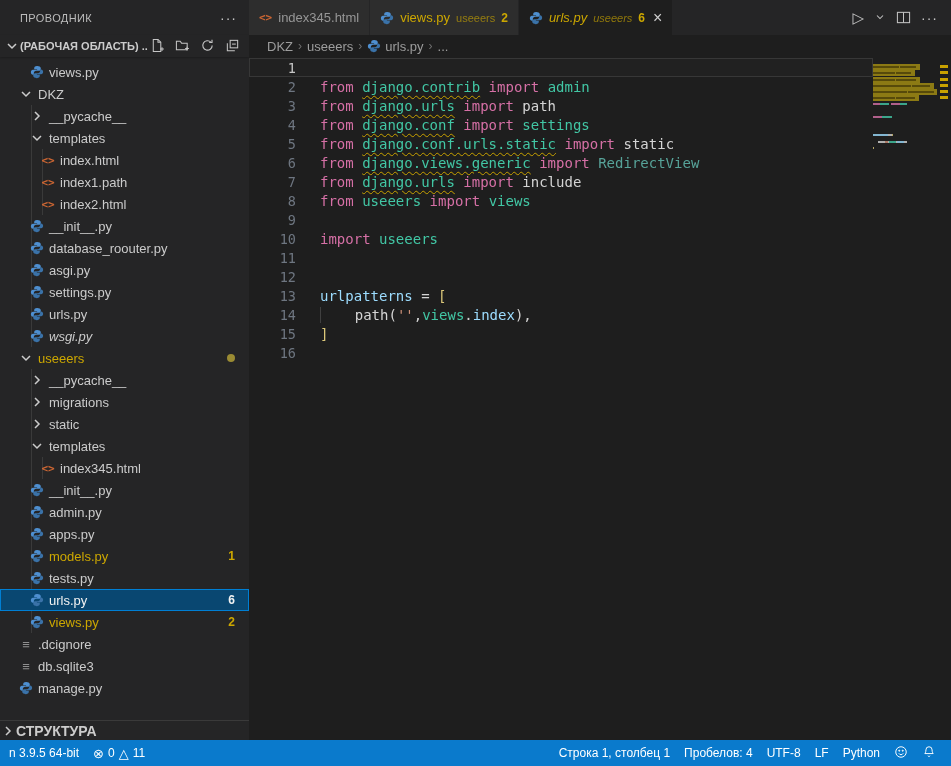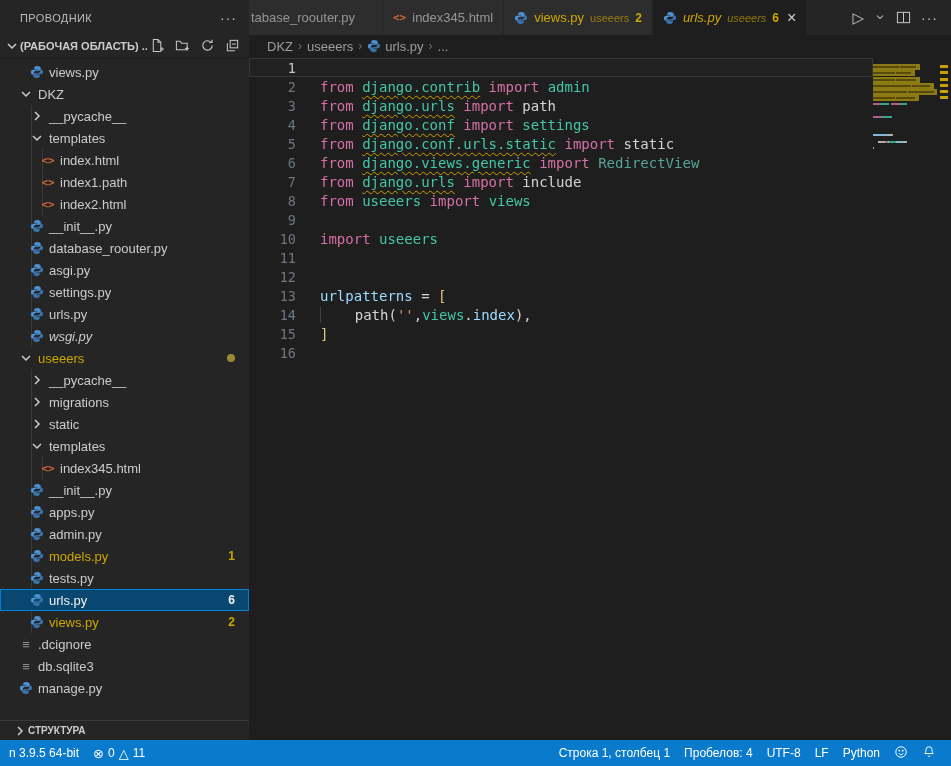--- a/index.html
+++ b/index.html
@@ -31,21 +31,21 @@
   .trow.sel { background:#094771; outline:1px solid #007fd4; outline-offset:-1px; }
   .trow.sel .tlabel { color:#f2f2f2; }
   .tbadge { margin-left:auto; margin-right:14px; font-size:12px; font-weight:bold; color:#cca700; }
   .trow.sel .tbadge { color:#f2f2f2; }
   .tdot { margin-left:auto; margin-right:14px; width:8px; height:8px; border-radius:50%; background:#9a8b33; }
   .guide { position:absolute; width:1px; background:#3a3a3a; }
   .html-glyph { color:#cc6633; font-weight:bold; font-size:11px; font-family:"DejaVu Sans Mono",monospace; }
   .file-glyph { color:#8f8f8f; font-size:13px; }
   .pyicon { width:14px; height:14px; display:block; }
   .outline-bar { position:absolute; bottom:0; left:0; right:0; height:20px; display:flex; align-items:center;
-    font-size:10px; font-weight:bold; color:#cccccc; border-top:1px solid #3a3a3a; background:#252526; padding-left:12px; }
+    font-size:14px; font-weight:bold; color:#cccccc; border-top:1px solid #3a3a3a; background:#252526; padding-left:0; }
 
   
   .editor { position:absolute; left:249px; top:0; right:0; bottom:26px; background:#1e1e1e; }
   .tabbar { height:35px; background:#252526; display:flex; align-items:stretch; }
   .tab { display:flex; align-items:center; gap:6px; padding:0 10px; font-size:13px; color:#969696;
     background:#2d2d2d; border-right:1px solid #252526; cursor:pointer; white-space:nowrap; }
   .tab .ticon { display:flex; align-items:center; }
   .tab.active { background:#1e1e1e; color:#ffffff; }
   .tab .tab-label.mod { color:#cca700; }
   .tab.preview .tab-label, .tab.preview .tab-hint { font-style:italic; }
@@ -322,30 +322,30 @@
           </span>
           <span class="tlabel">__init__.py</span>
         </div>
         <div class="trow" style="padding-left: 29px;">
           <span class="slot">
             <svg class="pyicon" viewBox="0 0 16 16">
               <path fill="#4e8fd0" d="M7.9 1C6.1 1 4.8 1.9 4.8 3.3v1.6h3.3v.6H3.3C1.9 5.5 1 6.6 1 8.2c0 1.7.9 2.8 2.3 2.8h1.1V9.2c0-1.4 1.2-2.5 2.6-2.5h3.2c1.2 0 2.1-1 2.1-2.1V3.3C12.3 1.9 10.2 1 8.4 1z"></path>
               <path fill="#3a72a8" d="M8.1 15c1.8 0 3.1-.9 3.1-2.3v-1.6H7.9v-.6h4.8c1.4 0 2.3-1.1 2.3-2.7 0-1.7-.9-2.8-2.3-2.8h-1.1v1.8c0 1.4-1.2 2.5-2.6 2.5H5.8c-1.2 0-2.1 1-2.1 2.1v1.3C3.7 14.1 5.8 15 7.6 15z"></path>
             </svg>
           </span>
+          <span class="tlabel">admin.py</span>
+        </div>
+        <div class="trow" style="padding-left: 29px;">
+          <span class="slot">
+            <svg class="pyicon" viewBox="0 0 16 16">
+              <path fill="#4e8fd0" d="M7.9 1C6.1 1 4.8 1.9 4.8 3.3v1.6h3.3v.6H3.3C1.9 5.5 1 6.6 1 8.2c0 1.7.9 2.8 2.3 2.8h1.1V9.2c0-1.4 1.2-2.5 2.6-2.5h3.2c1.2 0 2.1-1 2.1-2.1V3.3C12.3 1.9 10.2 1 8.4 1z"></path>
+              <path fill="#3a72a8" d="M8.1 15c1.8 0 3.1-.9 3.1-2.3v-1.6H7.9v-.6h4.8c1.4 0 2.3-1.1 2.3-2.7 0-1.7-.9-2.8-2.3-2.8h-1.1v1.8c0 1.4-1.2 2.5-2.6 2.5H5.8c-1.2 0-2.1 1-2.1 2.1v1.3C3.7 14.1 5.8 15 7.6 15z"></path>
+            </svg>
+          </span>
           <span class="tlabel">apps.py</span>
-        </div>
-        <div class="trow" style="padding-left: 29px;">
-          <span class="slot">
-            <svg class="pyicon" viewBox="0 0 16 16">
-              <path fill="#4e8fd0" d="M7.9 1C6.1 1 4.8 1.9 4.8 3.3v1.6h3.3v.6H3.3C1.9 5.5 1 6.6 1 8.2c0 1.7.9 2.8 2.3 2.8h1.1V9.2c0-1.4 1.2-2.5 2.6-2.5h3.2c1.2 0 2.1-1 2.1-2.1V3.3C12.3 1.9 10.2 1 8.4 1z"></path>
-              <path fill="#3a72a8" d="M8.1 15c1.8 0 3.1-.9 3.1-2.3v-1.6H7.9v-.6h4.8c1.4 0 2.3-1.1 2.3-2.7 0-1.7-.9-2.8-2.3-2.8h-1.1v1.8c0 1.4-1.2 2.5-2.6 2.5H5.8c-1.2 0-2.1 1-2.1 2.1v1.3C3.7 14.1 5.8 15 7.6 15z"></path>
-            </svg>
-          </span>
-          <span class="tlabel">admin.py</span>
         </div>
         <div class="trow warn" style="padding-left: 29px;">
           <span class="slot">
             <svg class="pyicon" viewBox="0 0 16 16">
               <path fill="#4e8fd0" d="M7.9 1C6.1 1 4.8 1.9 4.8 3.3v1.6h3.3v.6H3.3C1.9 5.5 1 6.6 1 8.2c0 1.7.9 2.8 2.3 2.8h1.1V9.2c0-1.4 1.2-2.5 2.6-2.5h3.2c1.2 0 2.1-1 2.1-2.1V3.3C12.3 1.9 10.2 1 8.4 1z"></path>
               <path fill="#3a72a8" d="M8.1 15c1.8 0 3.1-.9 3.1-2.3v-1.6H7.9v-.6h4.8c1.4 0 2.3-1.1 2.3-2.7 0-1.7-.9-2.8-2.3-2.8h-1.1v1.8c0 1.4-1.2 2.5-2.6 2.5H5.8c-1.2 0-2.1 1-2.1 2.1v1.3C3.7 14.1 5.8 15 7.6 15z"></path>
             </svg>
           </span>
           <span class="tlabel">models.py</span>
           <span class="tbadge">1</span>
@@ -406,23 +406,20 @@
           <svg viewBox="0 0 16 16">
             <path d="M6 4l4 4-4 4" fill="none" stroke="currentColor" stroke-width="1.5"></path>
           </svg>
         </span>
       <span>СТРУКТУРА</span>
     </div>
   </div>
 
   <div class="editor">
     <div class="tabbar" id="tabbar">
-        <div class="tab clip">
-          <span class="tab-label">tabase_roouter.py</span>
-        </div>
         <div class="tab">
           <span class="ticon">
             <span class="html-glyph">&lt;&gt;</span>
           </span>
           <span class="tab-label">index345.html</span>
         </div>
         <div class="tab">
           <span class="ticon">
             <svg class="pyicon" viewBox="0 0 16 16">
               <path fill="#4e8fd0" d="M7.9 1C6.1 1 4.8 1.9 4.8 3.3v1.6h3.3v.6H3.3C1.9 5.5 1 6.6 1 8.2c0 1.7.9 2.8 2.3 2.8h1.1V9.2c0-1.4 1.2-2.5 2.6-2.5h3.2c1.2 0 2.1-1 2.1-2.1V3.3C12.3 1.9 10.2 1 8.4 1z"></path>

